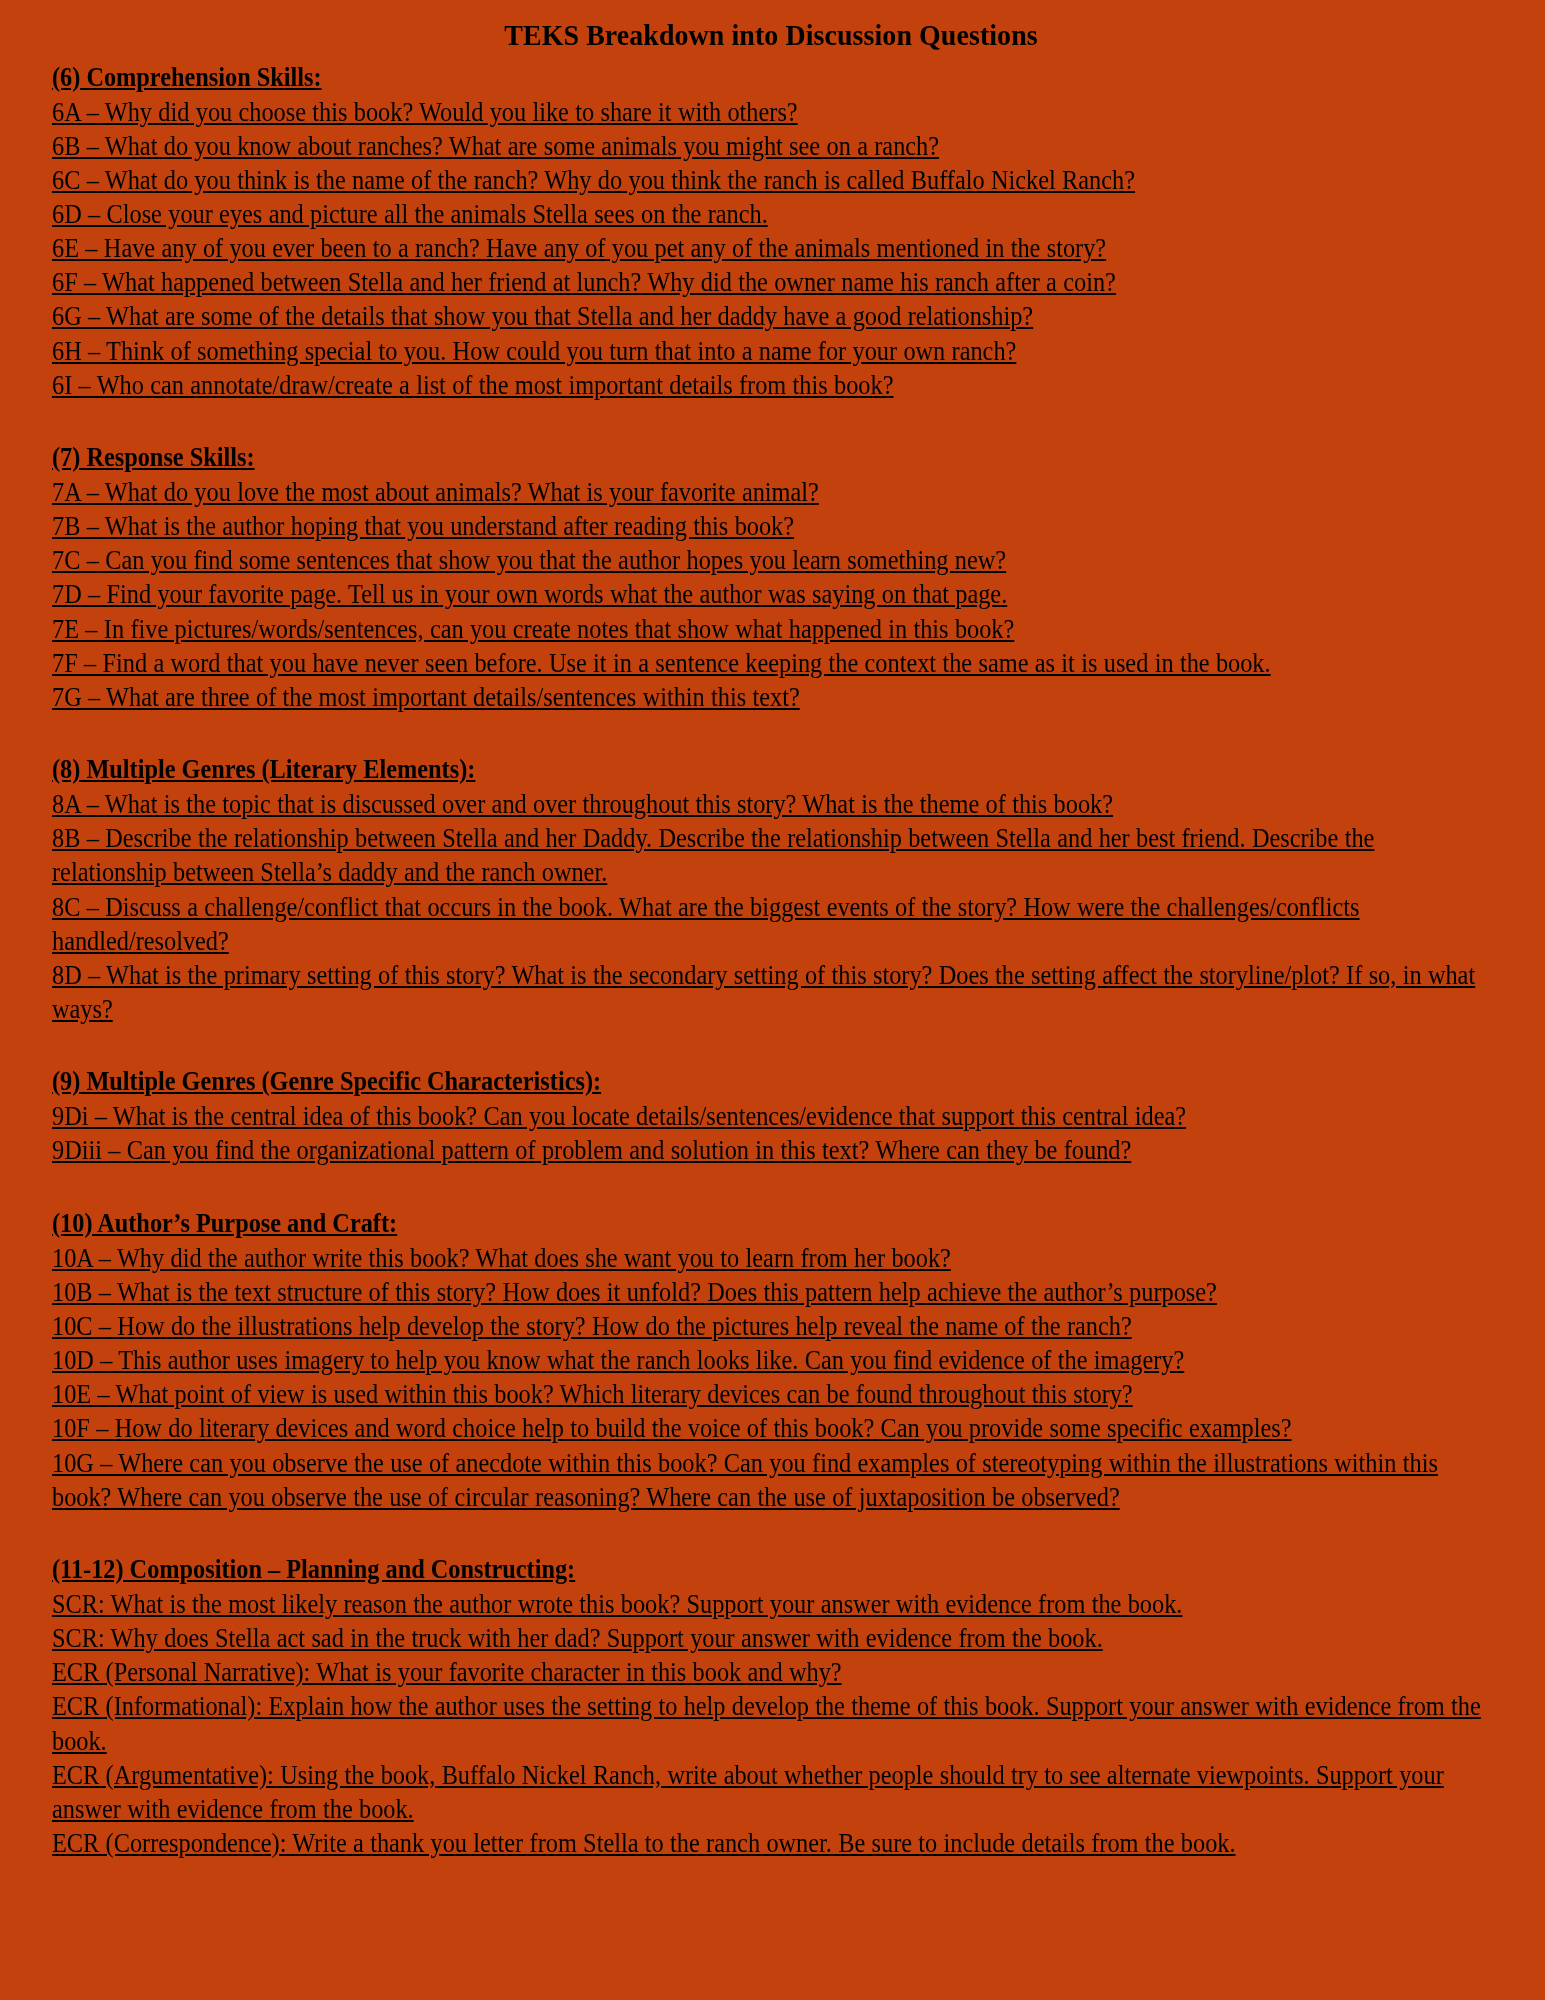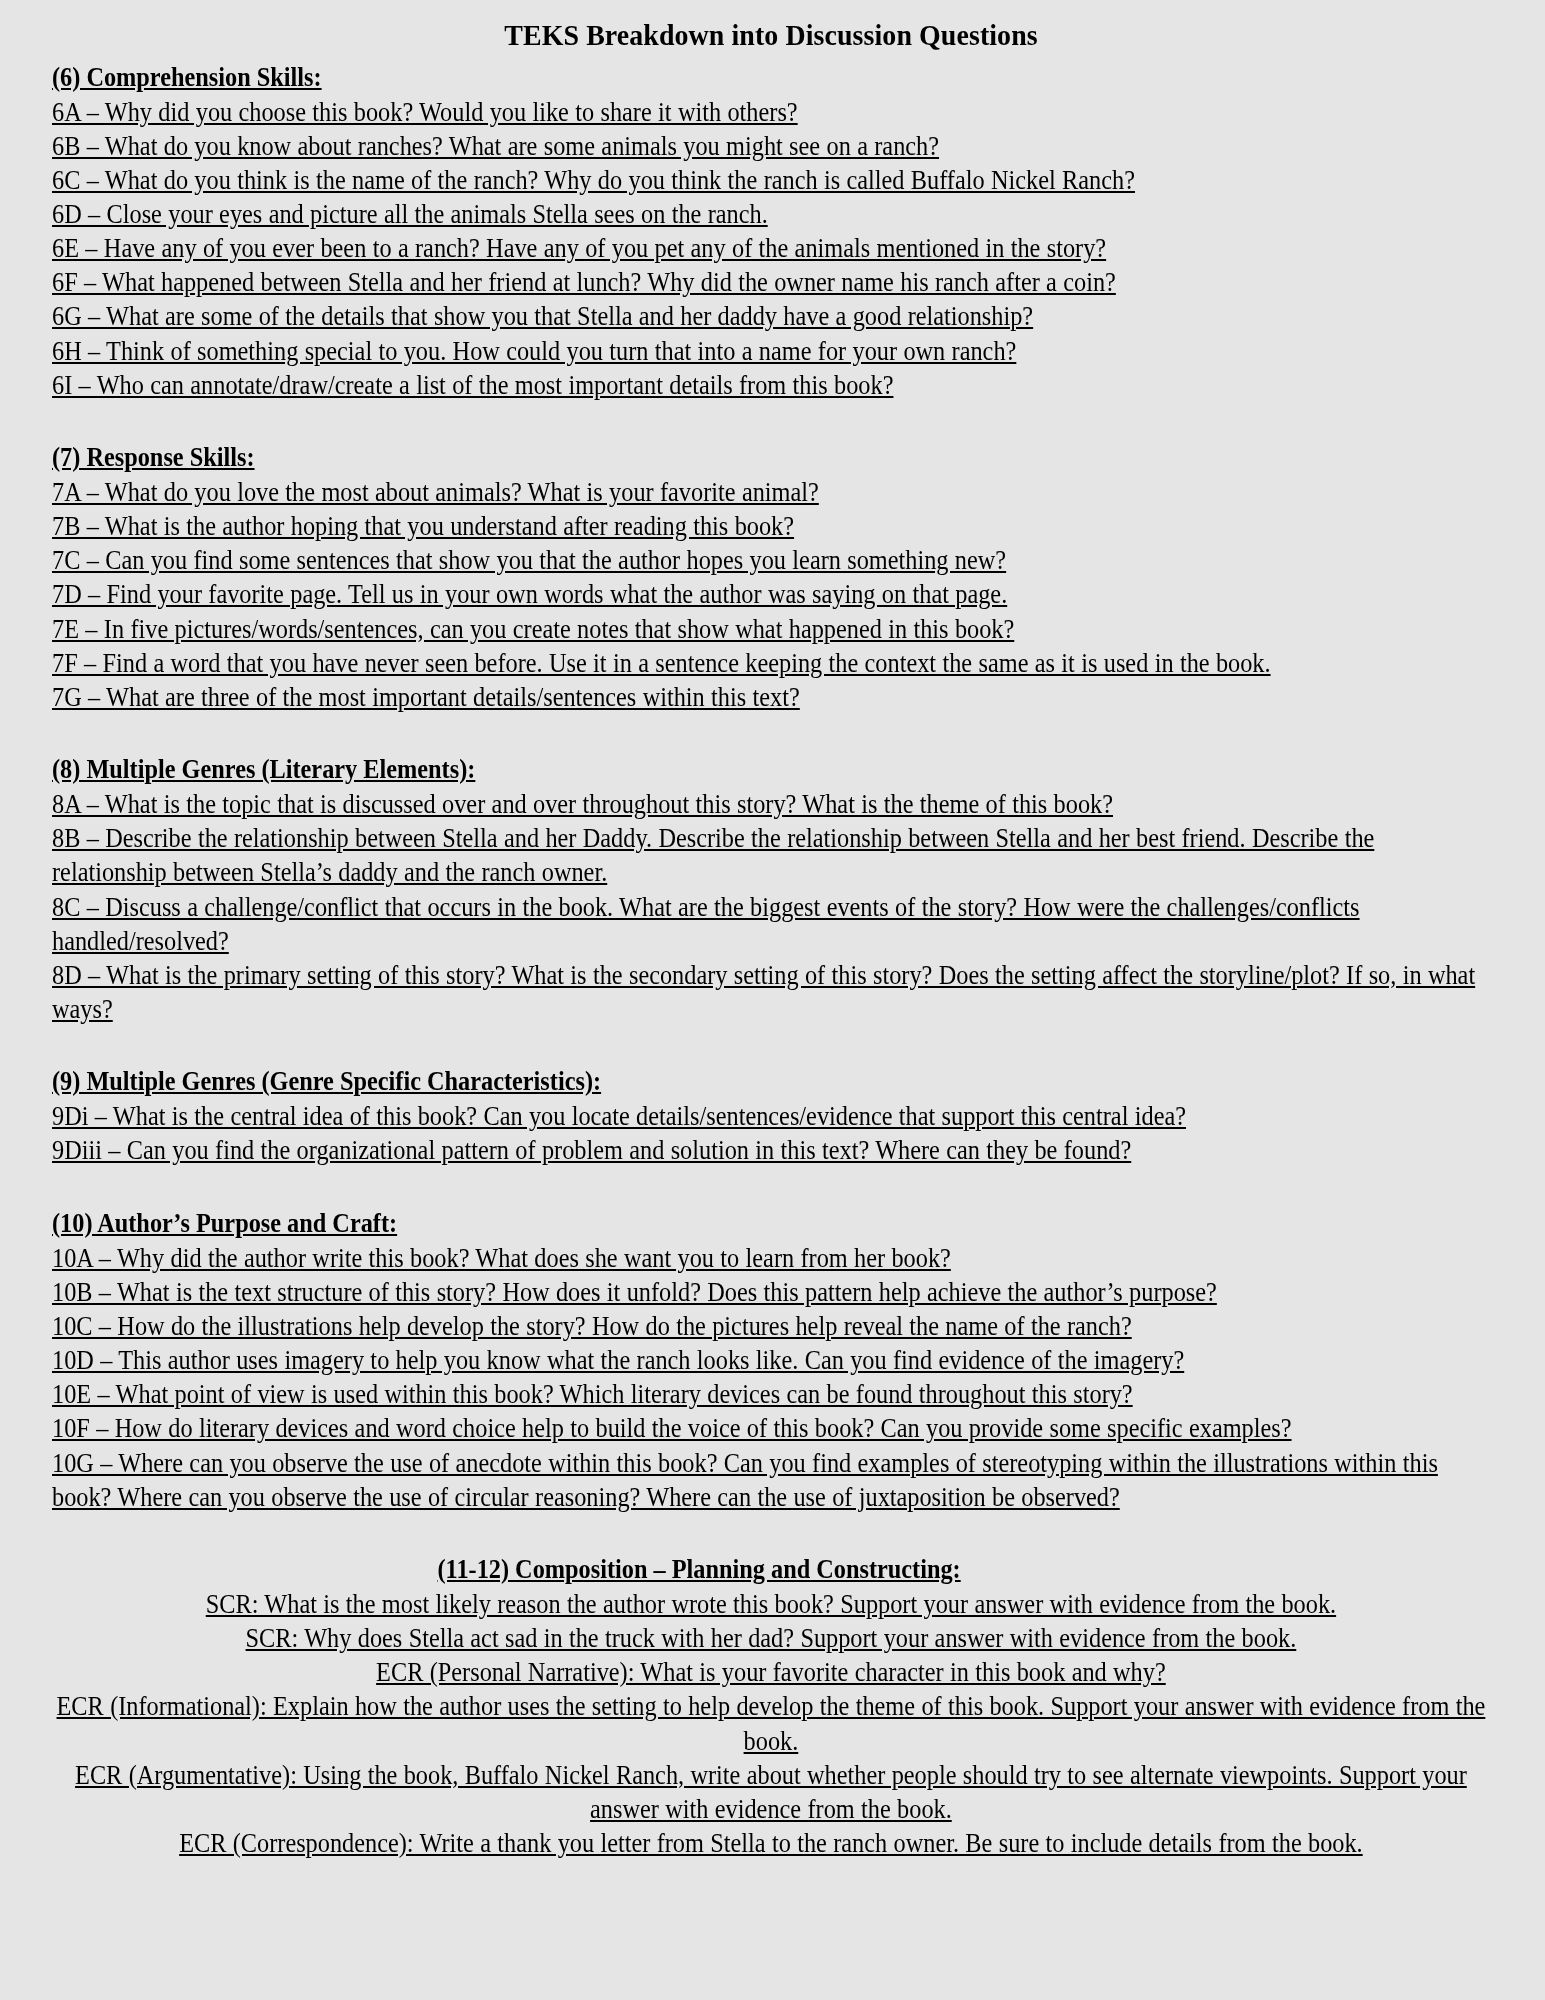--- a/index.html
+++ b/index.html
@@ -12,40 +12,39 @@
     min-height: 2000px;
     font-family: "Liberation Serif", "DejaVu Serif", serif;
     color: #000000;
     -webkit-font-smoothing: antialiased;
   }
   .page {
     width: 1545px;
     min-height: 2000px;
     box-sizing: border-box;
     padding: 16px 55px 20px 52px;
-    background: #e5e5e5;
+    background: #c2410c;
     position: relative;
   }
   .doc-title {
     text-align: center;
     font-weight: bold;
     font-size: 30px;
     line-height: 1.25;
     margin: 0 0 6px 0;
     letter-spacing: 0.1px;
     transform: scaleX(0.93);
     transform-origin: center center;
   }
   .section {
     margin: 0 0 38px 0;
     text-decoration: underline;
   }
   .section:last-child {
     margin-bottom: 0;
-    text-align: center;
   }
   .section-heading {
     font-weight: bold;
     font-size: 27px;
     line-height: 1.265;
     margin: 0 0 1px 0;
     transform: scaleX(0.90);
     transform-origin: left center;
     white-space: nowrap;
   }

